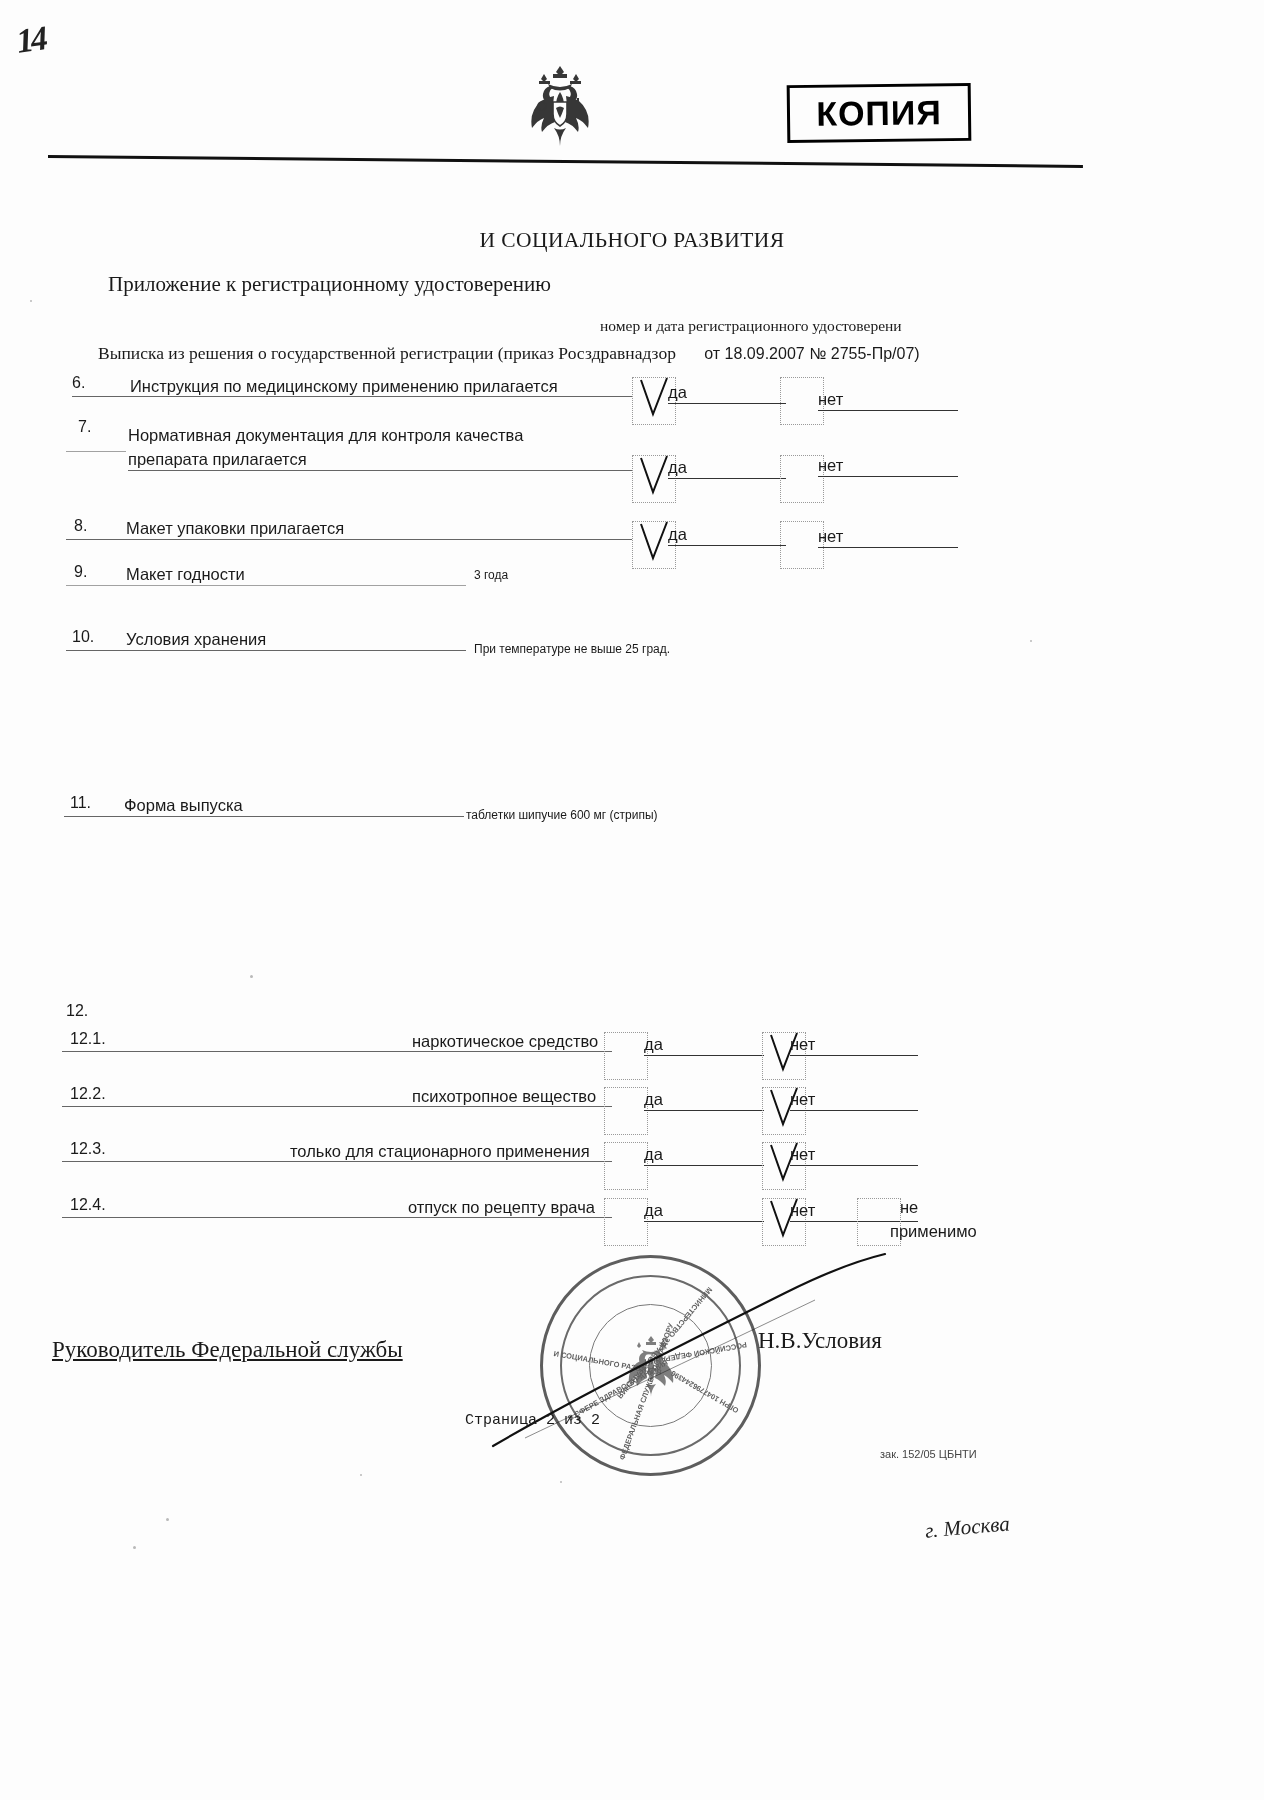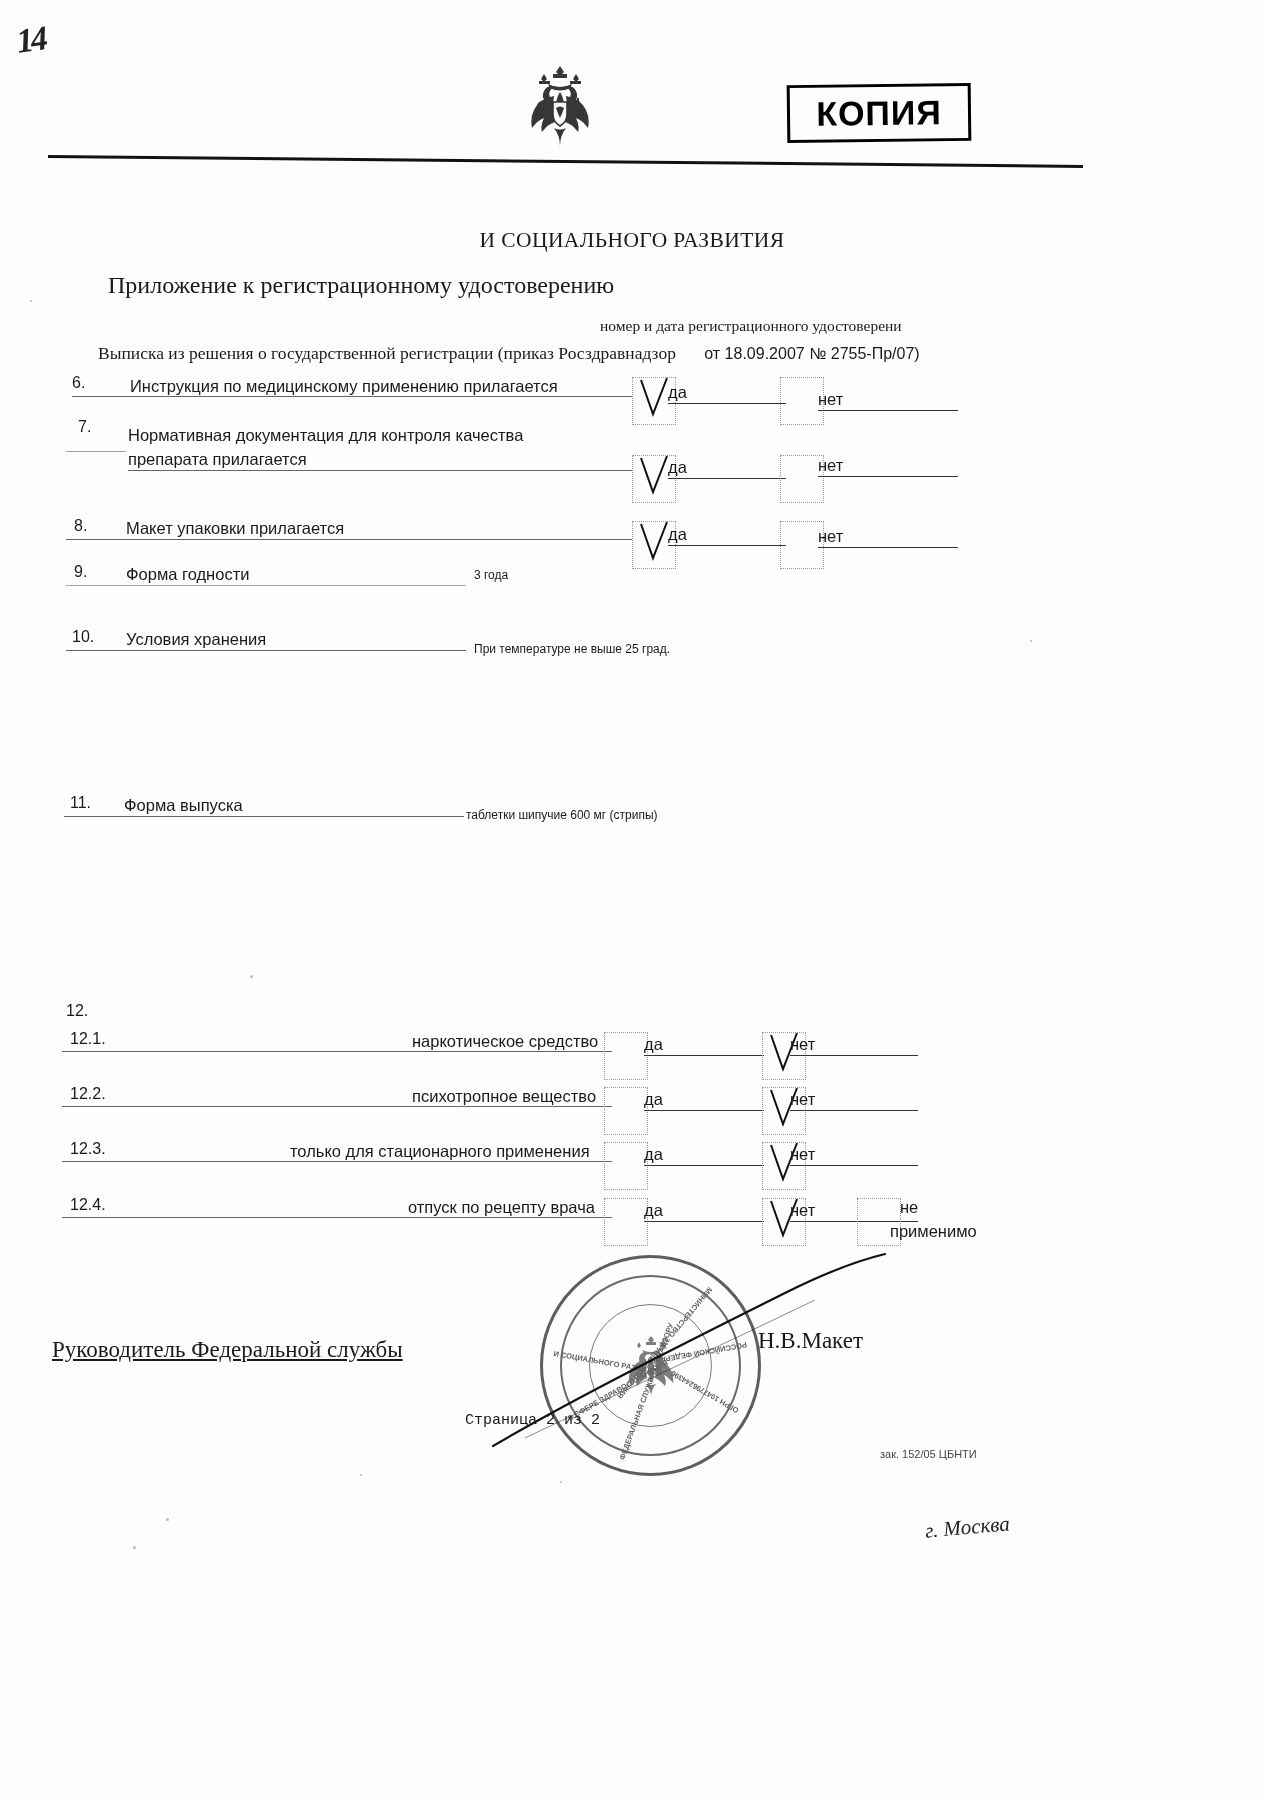--- a/index.html
+++ b/index.html
@@ -45,21 +45,21 @@
     transform:rotate(0.55deg);transform-origin:left center;
   }
 
   
   .auth1{left:0;top:196px;width:1264px;text-align:center;
     font-family:"Liberation Serif", serif;font-size:21.5px;letter-spacing:.4px;}
   .auth2{left:0;top:228px;width:1264px;text-align:center;
     font-family:"Liberation Serif", serif;font-size:21.5px;letter-spacing:.4px;}
 
   
-  .appendix{left:108px;top:272px;font-family:"Liberation Serif", serif;font-size:24px;}
+  .appendix{left:108px;top:272px;font-family:"Liberation Serif", serif;font-size:21px;}
   .regno{
     left:660px;top:284px;font-family:"Liberation Serif", serif;
     font-size:25px;font-weight:bold;border-bottom:2px solid #111;padding-bottom:1px;
   }
   .regcap{left:600px;top:317px;font-family:"Liberation Serif", serif;font-size:15.5px;}
 
   
   .vypiska{left:98px;top:343px;font-family:"Liberation Serif", serif;font-size:17.5px;}
   .vypiska .typed{font-family:"Liberation Sans", sans-serif;font-size:16px;}
 
@@ -231,21 +231,21 @@
       <svg width="34" height="44" viewBox="0 0 34 44">
           <path d="M4 4 L16 38 L30 2" fill="none" stroke="#111" stroke-width="2"></path>
         </svg>
     </div>
   </div>
   <div class="yn" style="left:668px;top:525px;width:118px">да</div>
   <div class="abs cbox" style="left:780px;top:521px"></div>
   <div class="yn" style="left:818px;top:527px;width:140px">нет</div>
 
   <div class="abs num" style="left:74px;top:563px">9.</div>
-  <div class="abs lbl" style="left:126px;top:565px">Форма годности</div>
+  <div class="abs lbl" style="left:126px;top:565px">Макет годности</div>
   <div class="dotline faint" style="left:66px;top:585px;width:400px;"></div>
   <div class="abs val" style="left:474px;top:568px">3 года</div>
 
   <div class="abs num" style="left:72px;top:628px">10.</div>
   <div class="abs lbl" style="left:126px;top:630px">Условия хранения</div>
   <div class="dotline" style="left:66px;top:650px;width:400px;"></div>
   <div class="abs val" style="left:474px;top:642px">При температуре не выше 25 град.</div>
 
   <div class="abs num" style="left:70px;top:794px">11.</div>
   <div class="abs lbl" style="left:124px;top:796px">Форма выпуска</div>
@@ -307,21 +307,21 @@
           <path d="M4 4 L16 38 L30 2" fill="none" stroke="#111" stroke-width="2"></path>
         </svg>
     </div>
   </div>
   <div class="yn" style="left:790px;top:1201px;width:128px">нет</div>
   <div class="abs cbox" style="left:857px;top:1198px;border:1px dotted #9a9a9a"></div>
   <div class="abs lbl" style="left:900px;top:1198px">не</div>
   <div class="abs lbl" style="left:890px;top:1222px">применимо</div>
 
   <div class="abs sigline">Руководитель Федеральной службы</div>
-  <div class="abs signame">Н.В.Макет</div>
+  <div class="abs signame">Н.В.Условия</div>
 
   <div class="abs stamp">
     <div class="inner"></div>
     <div class="inner2"></div>
     <div class="stamp-text">
       <span style="transform:rotate(-160deg) translate(0,-98px) rotate(90deg)">ФЕДЕРАЛЬНАЯ СЛУЖБА ПО НАДЗОРУ</span>
       <span style="transform:rotate(-120deg) translate(0,-98px) rotate(90deg)">В СФЕРЕ ЗДРАВООХРАНЕНИЯ</span>
       <span style="transform:rotate(-80deg) translate(0,-98px) rotate(90deg)">И СОЦИАЛЬНОГО РАЗВИТИЯ</span>
       <span style="transform:rotate(40deg) translate(0,-98px) rotate(90deg)">МИНИСТЕРСТВО ЗДРАВООХРАНЕНИЯ</span>
       <span style="transform:rotate(80deg) translate(0,-98px) rotate(90deg)">РОССИЙСКОЙ ФЕДЕРАЦИИ</span>

